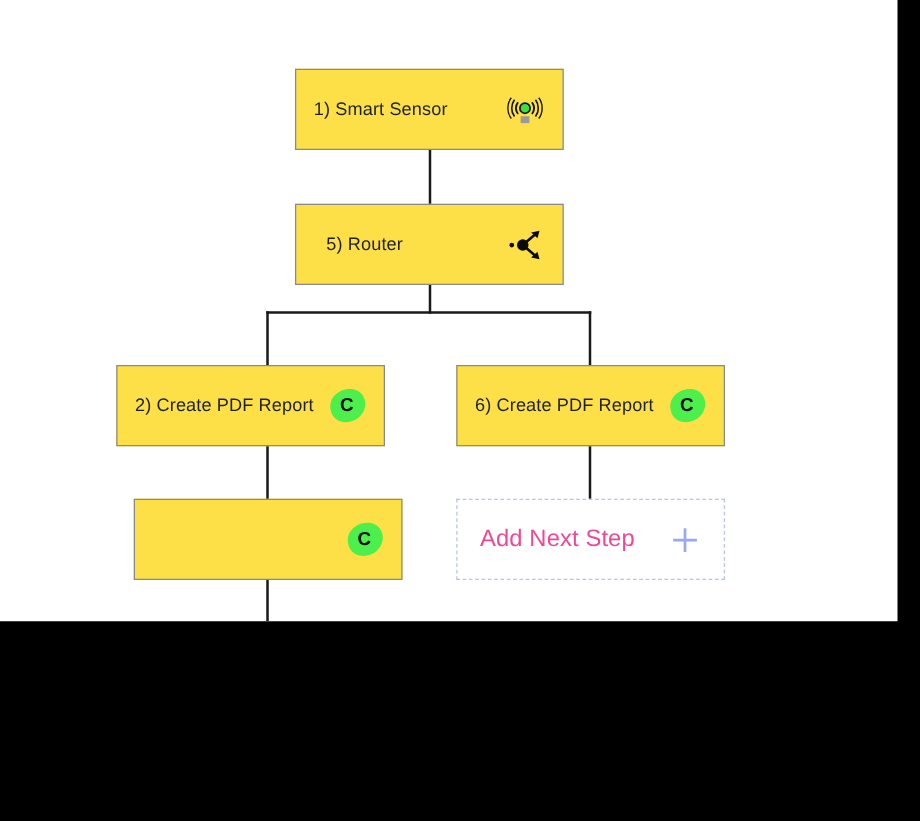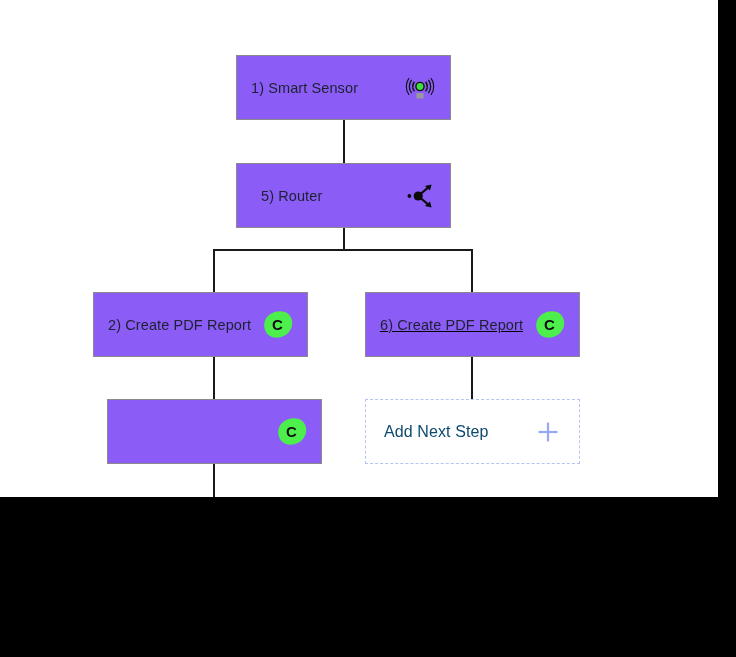--- a/index.html
+++ b/index.html
@@ -34,21 +34,21 @@
   .connector.v { width: 2px; }
   .connector.h { height: 2px; }
 
   
   .node {
     position: absolute;
     width: 215px;
     height: 65px;
     box-sizing: border-box;
     border: 1px solid #8a8a8a;
-    background: #8b5cf6;
+    background: #fde047;
     display: flex;
     align-items: center;
     padding: 0 14px 0 14px;
   }
   .node-label {
     font-size: 14.5px;
     color: #1c2130;
     letter-spacing: 0.1px;
     white-space: nowrap;
     flex: 0 0 auto;
@@ -67,22 +67,22 @@
     width: 215px;
     height: 65px;
     box-sizing: border-box;
     border: 1px dashed #b9c3f0;
     background: #ffffff;
     display: flex;
     align-items: center;
     padding: 0 18px 0 18px;
   }
   .node-add .add-label {
-    font-size: 16px;
-    color: #0c4a6e;
+    font-size: 19px;
+    color: #ec4899;
     letter-spacing: 0.1px;
     white-space: nowrap;
   }
   .node-add .add-plus {
     margin-left: auto;
     display: flex;
     align-items: center;
     justify-content: center;
   }
 
@@ -181,21 +181,21 @@
                    C 16.6 28.3 10.6 28.6 6.3 25.6
                    C 2.1 22.7 0.4 16.9 1.6 12.0
                    C 2.8 7.2 6.9 3.5 11.7 2.0
                    C 15.2 0.9 19.1 0.8 22.6 2.3 Z" fill="#4cef4c"></path>
         </svg>
         <span class="c-letter">C</span>
       </span>
     </span>
   </div>
 
-  <div class="node" style="left:365px; top:292px;text-decoration:underline;">
+  <div class="node" style="left:365px; top:292px;">
     <span class="node-label">6) Create PDF Report</span>
     <span class="node-icon">
       <span class="celonis-c">
         <svg class="blob" width="30" height="30" viewBox="0 0 30 30">
           <path d="M 22.6 2.3
                    C 27.0 4.3 29.6 9.0 29.2 13.9
                    C 28.8 19.0 25.6 23.4 21.2 25.8
                    C 16.6 28.3 10.6 28.6 6.3 25.6
                    C 2.1 22.7 0.4 16.9 1.6 12.0
                    C 2.8 7.2 6.9 3.5 11.7 2.0

